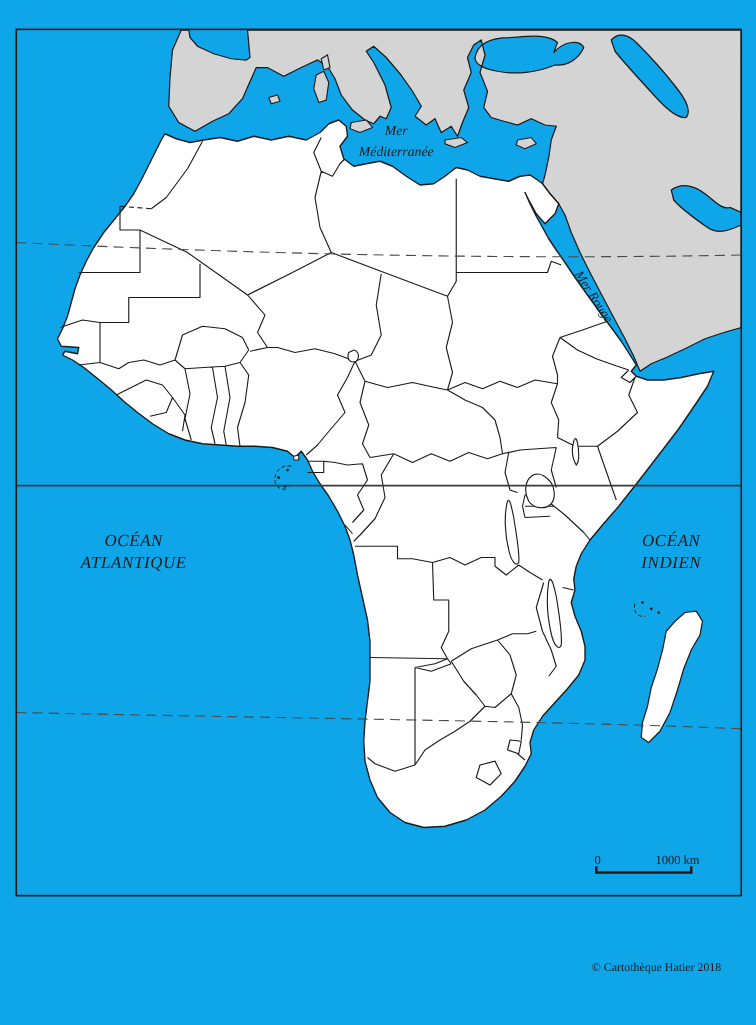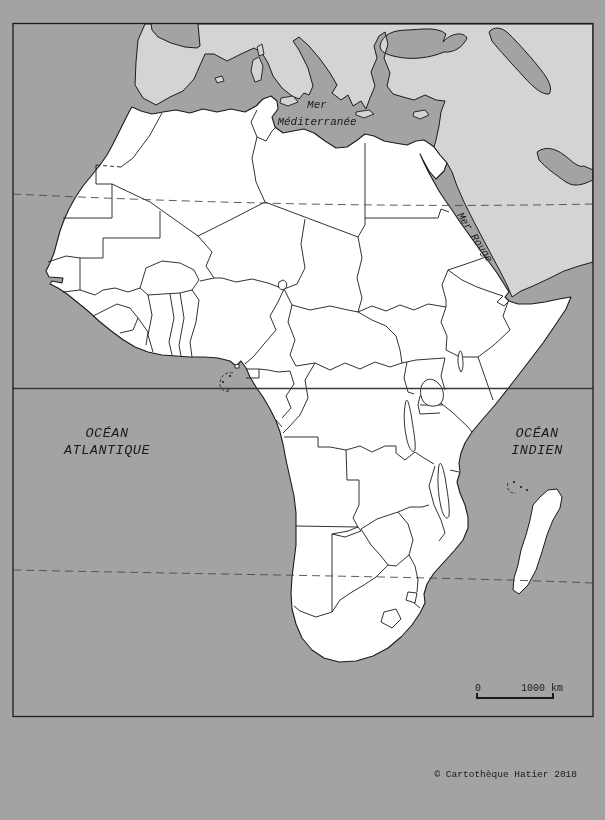--- a/index.html
+++ b/index.html
@@ -1,17 +1,17 @@
 <!DOCTYPE html>
 <html><head>
 <meta charset="utf-8">
 <style>
   html,body{margin:0;padding:0;background:#ffffff;}
-  .page{position:relative;width:605px;height:820px;background:#a3a3a3;overflow:hidden;
-        font-family:Liberation Mono, monospace;}
+  .page{position:relative;width:605px;height:820px;background:#0ea5e9;overflow:hidden;
+        font-family:Liberation Serif, serif;}
   svg{position:absolute;left:0;top:0;}
   text{fill:#1a1a1a;}
   .sea-label{font-style:italic;font-size:11px;}
   .ocean-label{font-style:italic;font-size:13.5px;letter-spacing:.5px;}
   .redsea-label{font-style:italic;font-size:10.5px;}
   .scale-label{font-size:10px;}
   .credit-label{font-size:9.5px;}
 </style>
 </head>
 <body>

